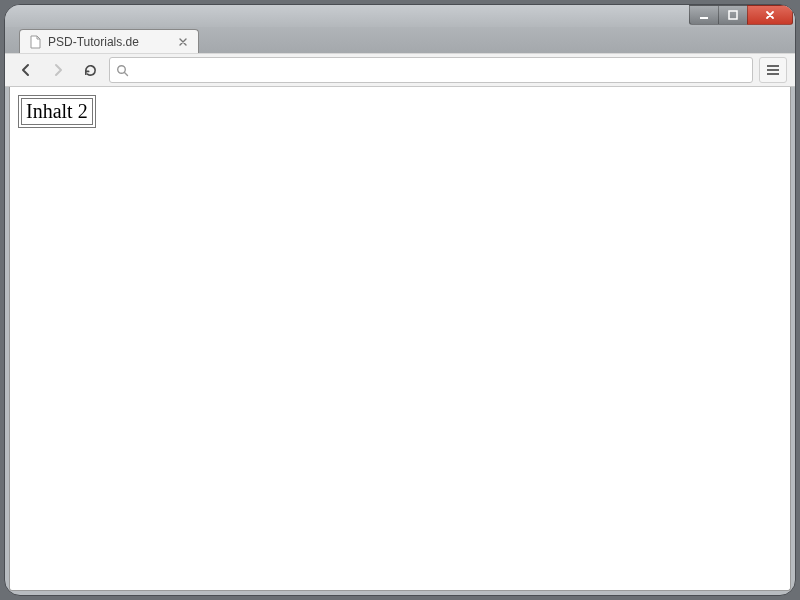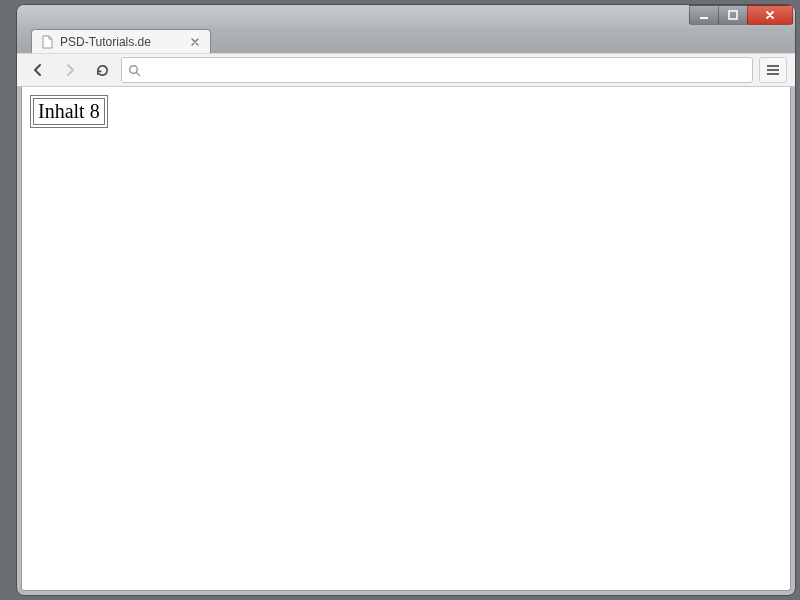--- a/index.html
+++ b/index.html
@@ -11,26 +11,25 @@
       overflow: hidden;
       position: relative;
     }
     .window {
       position: absolute;
       top: 4px;
       left: 4px;
       right: 4px;
       bottom: 4px;
       background: #b8bcc0;
-      border-radius: 8px;
+      border-radius: 16px;
       border: 1px solid #4a4d52;
       display: flex;
       flex-direction: column;
       overflow: hidden;
-      margin-left: 12px;
     }
     
     .titlebar {
       height: 26px;
       background: linear-gradient(to bottom, #c8ccd0, #b0b4b8);
       display: flex;
       justify-content: flex-end;
       align-items: flex-start;
       padding-right: 0;
       position: relative;
@@ -246,18 +245,18 @@
           <rect x="1" y="1" width="12" height="2" fill="#666"></rect>
           <rect x="1" y="5" width="12" height="2" fill="#666"></rect>
           <rect x="1" y="9" width="12" height="2" fill="#666"></rect>
         </svg>
     </div>
   </div>
 
   <div class="viewport">
     <div class="page">
       <div class="content-box">
-        <div class="content-box-inner">Inhalt 8</div>
+        <div class="content-box-inner">Inhalt 2</div>
       </div>
     </div>
   </div>
 
 </div>
 
 </body></html>

